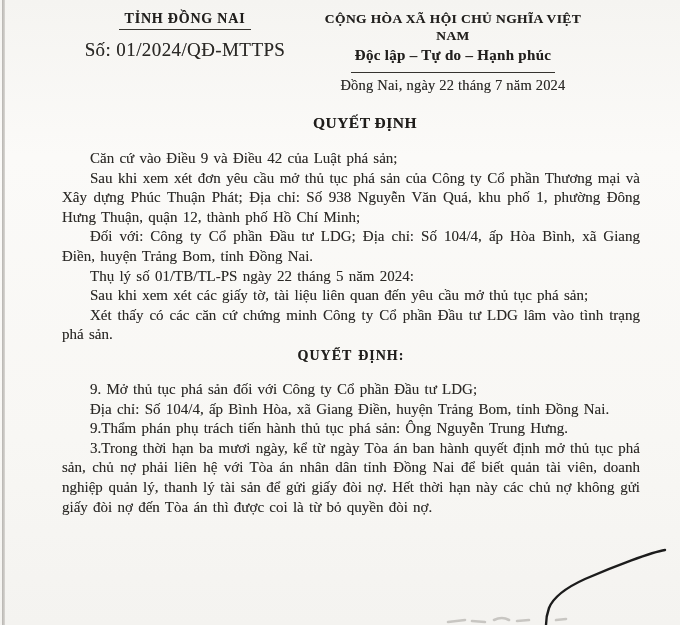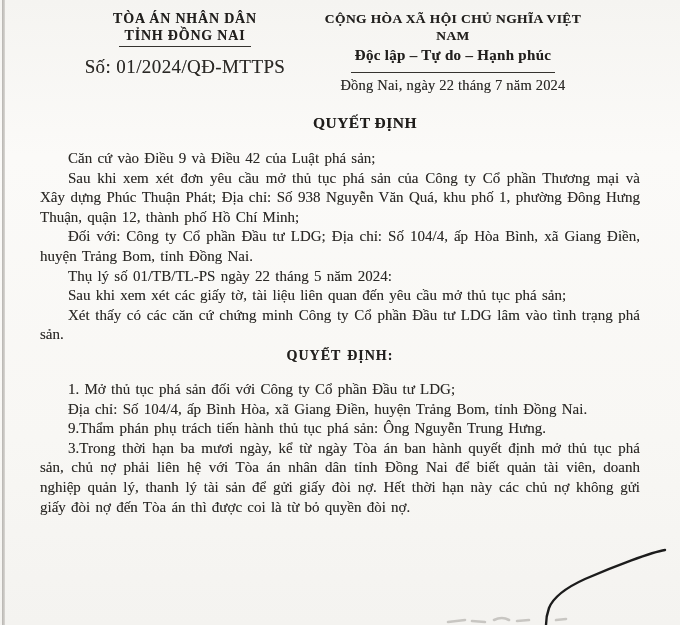--- a/index.html
+++ b/index.html
@@ -82,21 +82,21 @@
     font-weight: bold;
     color: #1f1d1b;
     font-size: 15.5px;
     line-height: 18px;
     letter-spacing: 0.5px;
     text-shadow: 0 0 0.6px rgba(31,29,27,0.5);
     margin-left: 28px;
   }
   .doc-body {
     margin-top: 17px;
-    padding: 0 40px 0 40px;
+    padding: 0 40px 0 62px;
     font-size: 15px;
     line-height: 19.6px;
     text-align: justify;
     text-shadow: 0 0 0.55px rgba(43,41,38,0.4);
     word-spacing: 1.5px;
   }
   .para {
     margin: 0;
     text-indent: 28px;
   }
@@ -115,21 +115,20 @@
   }
 </style>
 </head>
 <body>
 
 <div class="page">
   <div class="scan-edge"></div>
 
   <div class="doc-header">
     <div class="hdr-left">
-      <div class="hdr-line bold">TÒA ÁN NHÂN DÂN</div>
       <div class="hdr-line bold"><span class="u1">TỈNH ĐỒNG NAI</span></div>
       <div class="doc-number">Số: 01/2024/QĐ-MTTPS</div>
     </div>
     <div class="hdr-right">
       <div class="nat-title bold">CỘNG HÒA XÃ HỘI CHỦ NGHĨA VIỆT NAM</div>
       <div class="motto-wrap"><span class="u2 bold">Độc lập – Tự do – Hạnh phúc</span></div>
       <div class="dateline">Đồng Nai, ngày 22 tháng 7 năm 2024</div>
     </div>
   </div>
 
@@ -148,21 +147,21 @@
 
         <p class="para">Thụ lý số 01/TB/TL-PS ngày 22 tháng 5 năm 2024:</p>
 
         <p class="para">Sau khi xem xét các giấy tờ, tài liệu liên quan đến yêu cầu mở thủ tục phá sản;</p>
 
         <p class="para">Xét thấy có các căn cứ chứng minh Công ty Cổ phần Đầu tư LDG lâm vào tình trạng phá sản.</p>
       </div>
     <div class="decision-heading bold">QUYẾT ĐỊNH:</div>
     <div class="paras">
 
-        <p class="para">1. Mở thủ tục phá sản đối với Công ty Cổ phần Đầu tư LDG;</p>
+        <p class="para">9. Mở thủ tục phá sản đối với Công ty Cổ phần Đầu tư LDG;</p>
 
         <p class="para">Địa chỉ: Số 104/4, ấp Bình Hòa, xã Giang Điền, huyện Trảng Bom, tỉnh Đồng Nai.</p>
 
         <p class="para">9.Thẩm phán phụ trách tiến hành thủ tục phá sản: Ông Nguyễn Trung Hưng.</p>
 
         <p class="para">3.Trong thời hạn ba mươi ngày, kể từ ngày Tòa án ban hành quyết định mở thủ tục phá sản, chủ nợ phải liên hệ với Tòa án nhân dân tỉnh Đồng Nai để biết quản tài viên, doanh nghiệp quản lý, thanh lý tài sản để gửi giấy đòi nợ. Hết thời hạn này các chủ nợ không gửi giấy đòi nợ đến Tòa án thì được coi là từ bỏ quyền đòi nợ.</p>
       </div>
   </div>
 
   <svg class="overlay" width="680" height="625" viewBox="0 0 680 625">

